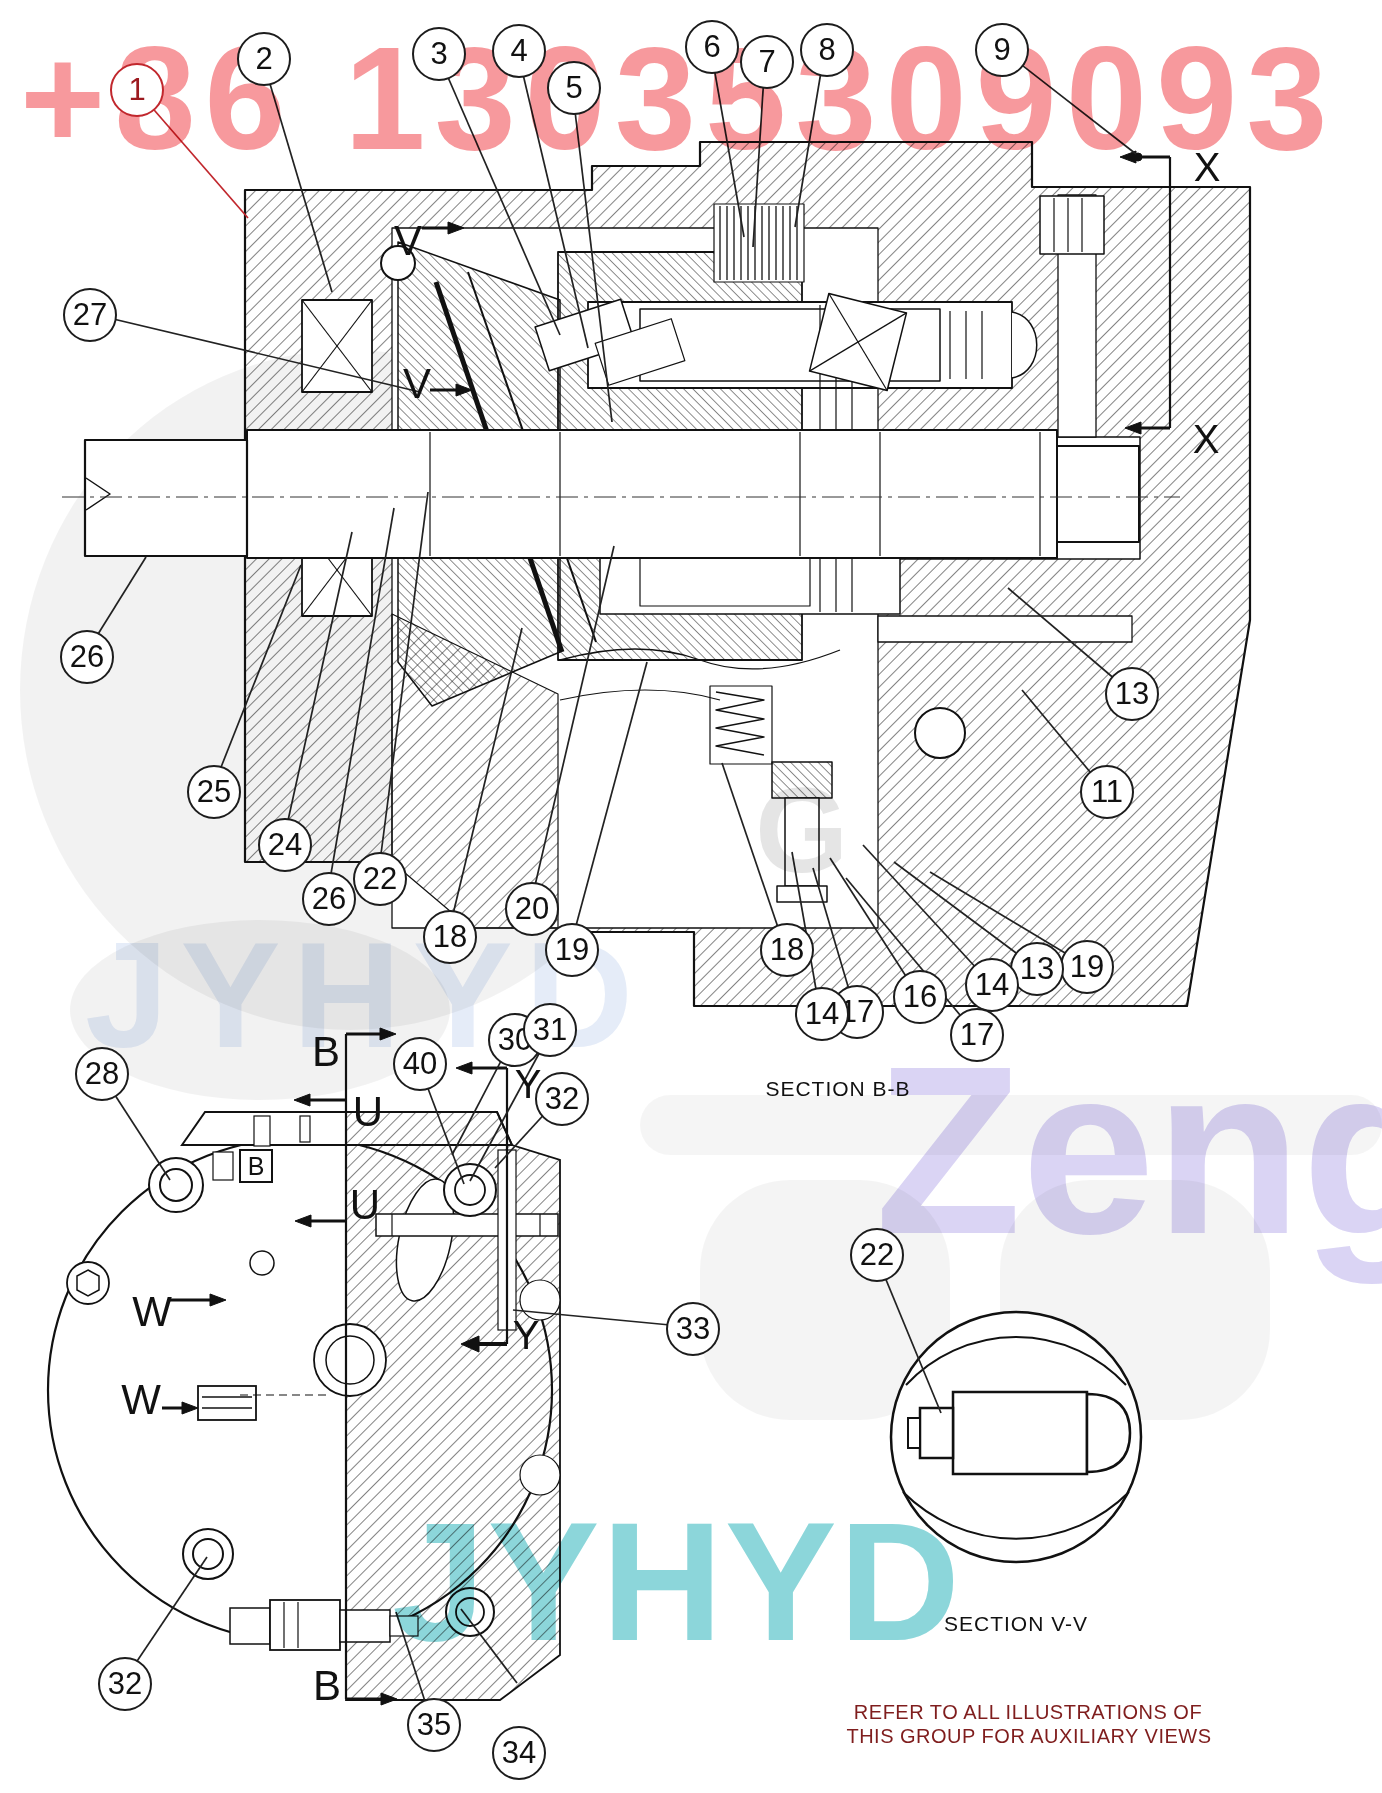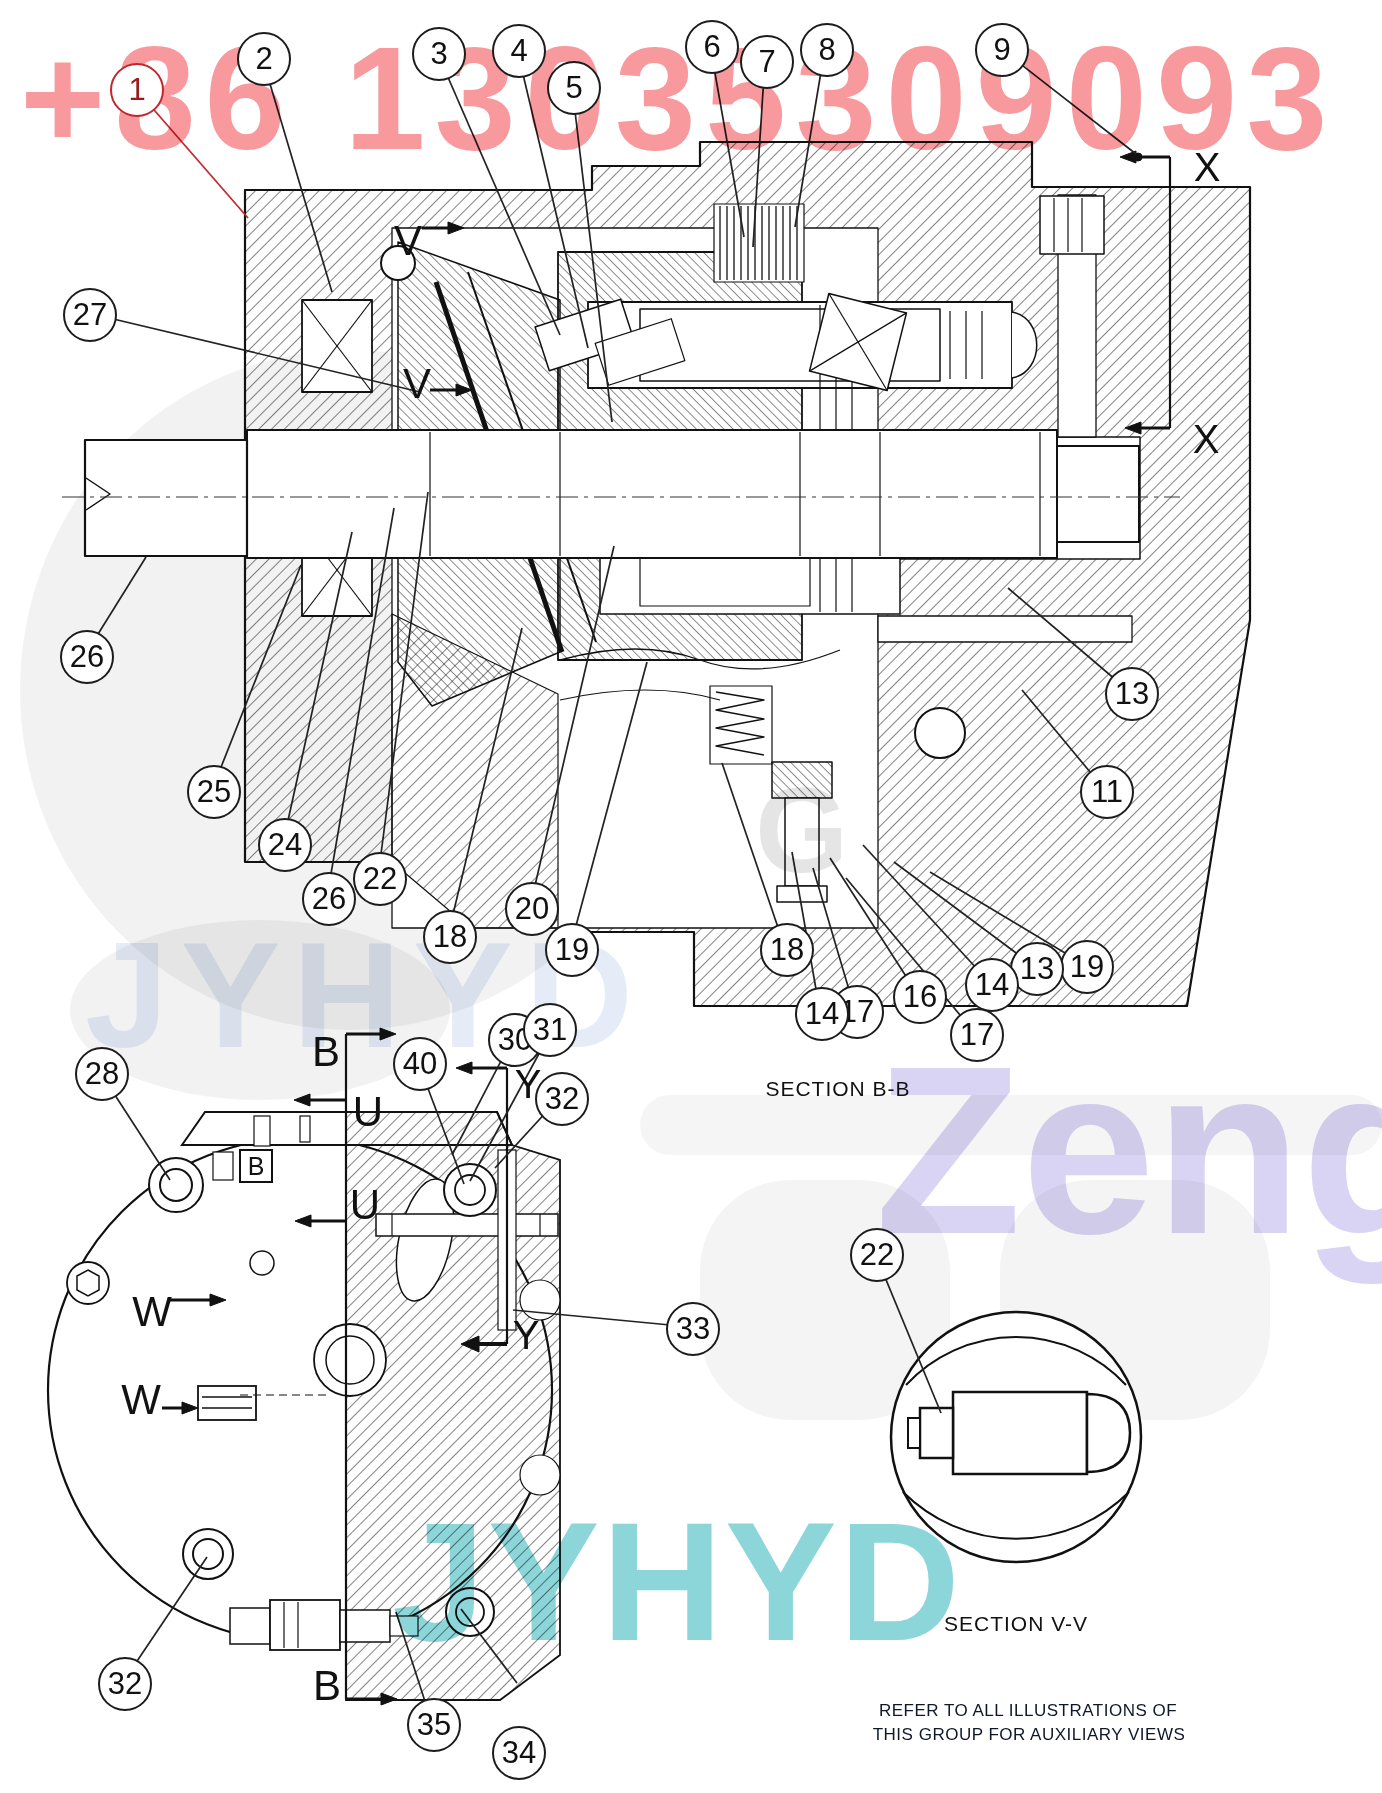--- a/index.html
+++ b/index.html
@@ -13,22 +13,22 @@
   .wm-jyhyd{left:392px;top:1498px;font-size:168px;letter-spacing:2px;color:#7fd2d6;opacity:.9;}
   .wm-ghost{left:85px;top:920px;font-size:150px;letter-spacing:12px;color:rgba(125,160,220,0.20);}
   .wm-g{left:755px;top:770px;font-size:120px;color:rgba(40,40,40,0.12);}
   .co{position:absolute;z-index:4;width:50px;height:50px;border:2.5px solid #1c1c1c;border-radius:50%;
       background:#fff;display:flex;align-items:center;justify-content:center;
       font-size:31px;color:#111;}
   .co.red{border-color:#c1272d;color:#9c191f;}
   .mk{position:absolute;z-index:3;transform:translate(-50%,-50%);font-size:42px;color:#111;line-height:1;}
   .sec-title{position:absolute;z-index:3;transform:translateX(-50%);font-size:21px;
              letter-spacing:1px;color:#111;white-space:nowrap;}
-  .footer-line{position:absolute;z-index:3;transform:translateX(-50%);font-size:17px;
-               letter-spacing:.5px;color:#0f172a;white-space:nowrap;}
+  .footer-line{position:absolute;z-index:3;transform:translateX(-50%);font-size:20px;
+               letter-spacing:.5px;color:#7f1d1d;white-space:nowrap;}
   .port-b{position:absolute;z-index:3;transform:translate(-50%,-50%);font-size:25px;color:#111;}
 </style>
 </head>
 <body>
 
 <div id="stage">
 
 <svg width="1382" height="1793" viewBox="0 0 1382 1793">
   <defs>
     <pattern id="h1" width="9" height="9" patternTransform="rotate(45)" patternUnits="userSpaceOnUse">

